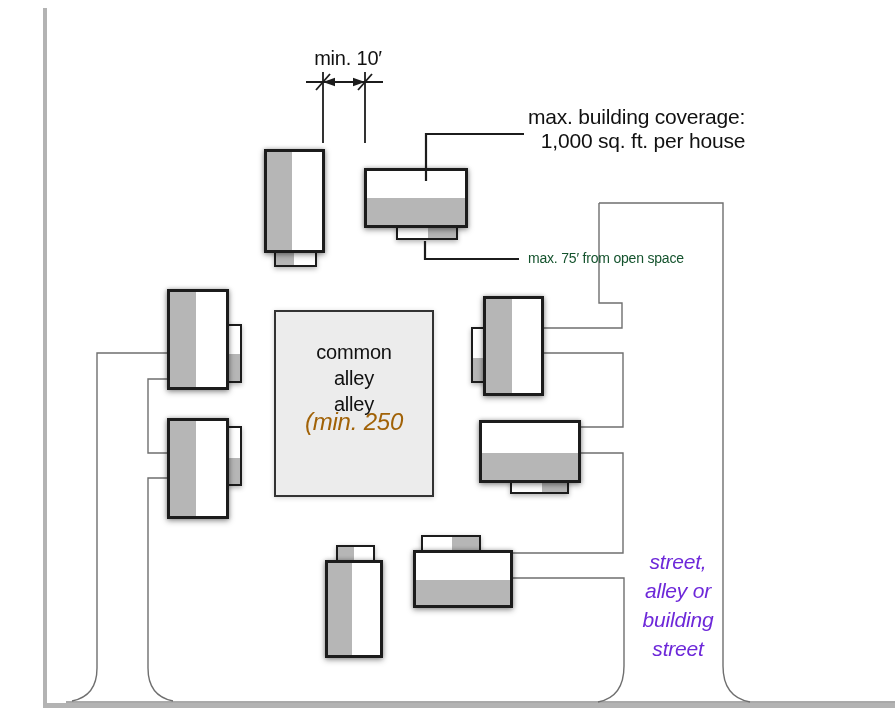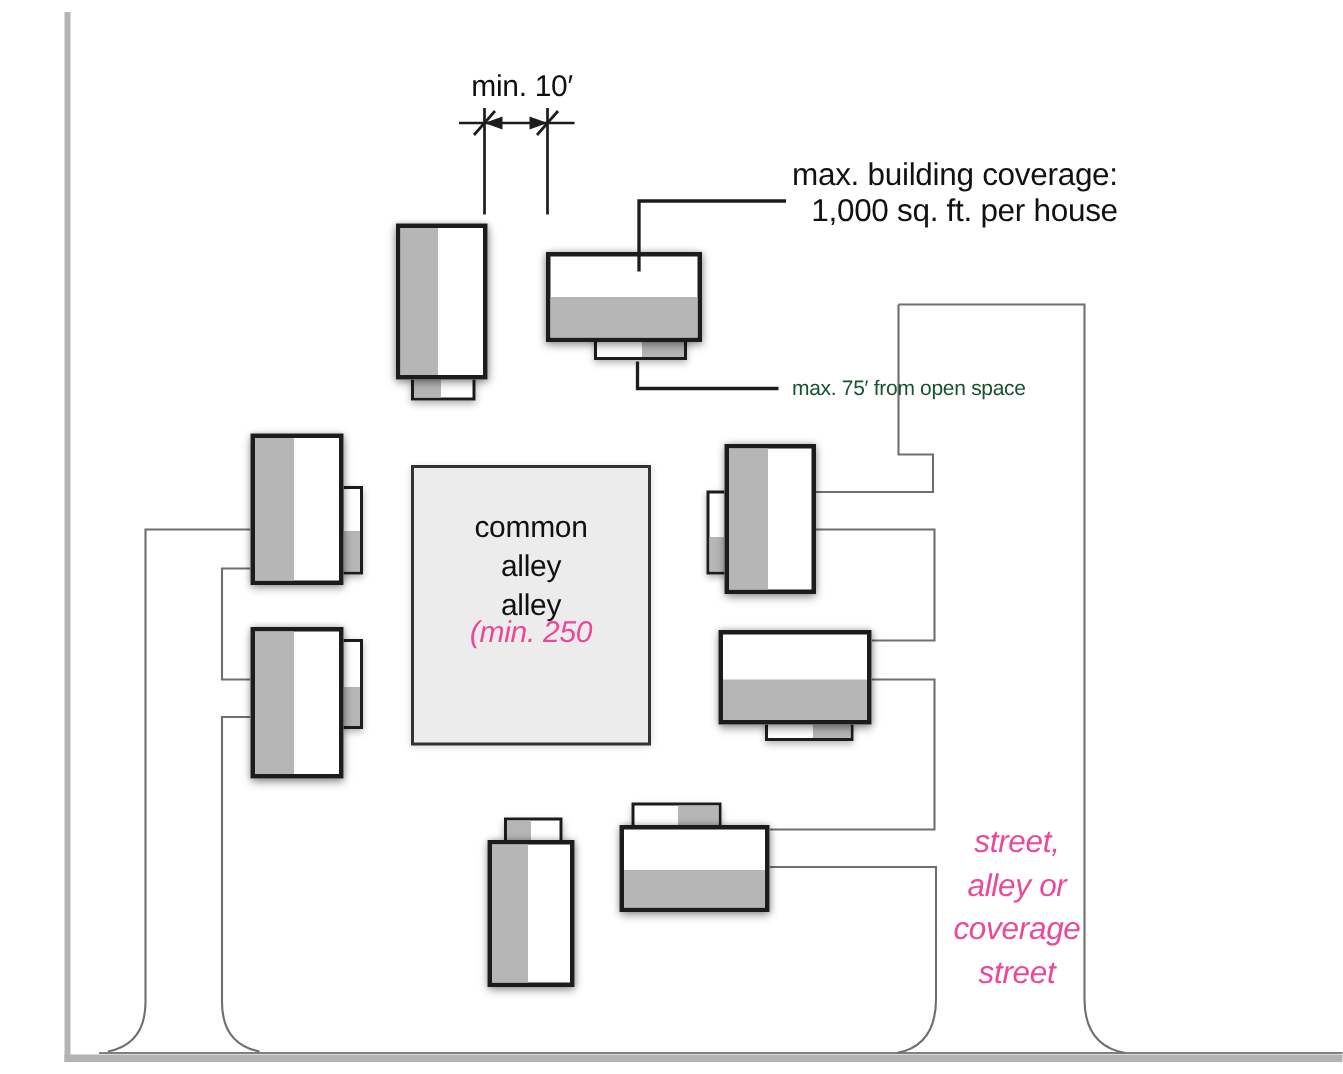--- a/index.html
+++ b/index.html
@@ -115,23 +115,23 @@
         <div>1,000 sq. ft. per house</div>
       </div>
       <div class="label" style="left: 492px; top: 246px; font-size: 14px; line-height: 24px; color: #14532d;">
         <div>max. 75′ from open space</div>
       </div>
       <div class="label center" style="left: 318px; top: 339px; font-size: 20px; line-height: 26px; color: rgb(17, 17, 17);">
         <div>common</div>
         <div>alley</div>
         <div>alley</div>
       </div>
-      <div class="label center italic" style="left: 318px; top: 409px; font-size: 20px; line-height: 26px; color: #ec4899; text-align: center;">
+      <div class="label center italic" style="left: 318px; top: 409px; font-size: 24px; line-height: 26px; color: #a16207; text-align: center;">
         <div>(min. 250</div>
       </div>
-      <div class="label center italic" style="left: 642px; top: 547px; font-size: 21px; line-height: 29px; color: #ec4899;">
+      <div class="label center italic" style="left: 642px; top: 547px; font-size: 21px; line-height: 29px; color: #6d28d9;">
         <div>street,</div>
         <div>alley or</div>
-        <div>coverage</div>
+        <div>building</div>
         <div>street</div>
       </div>
     </div>
   </div>
 
 </body></html>

